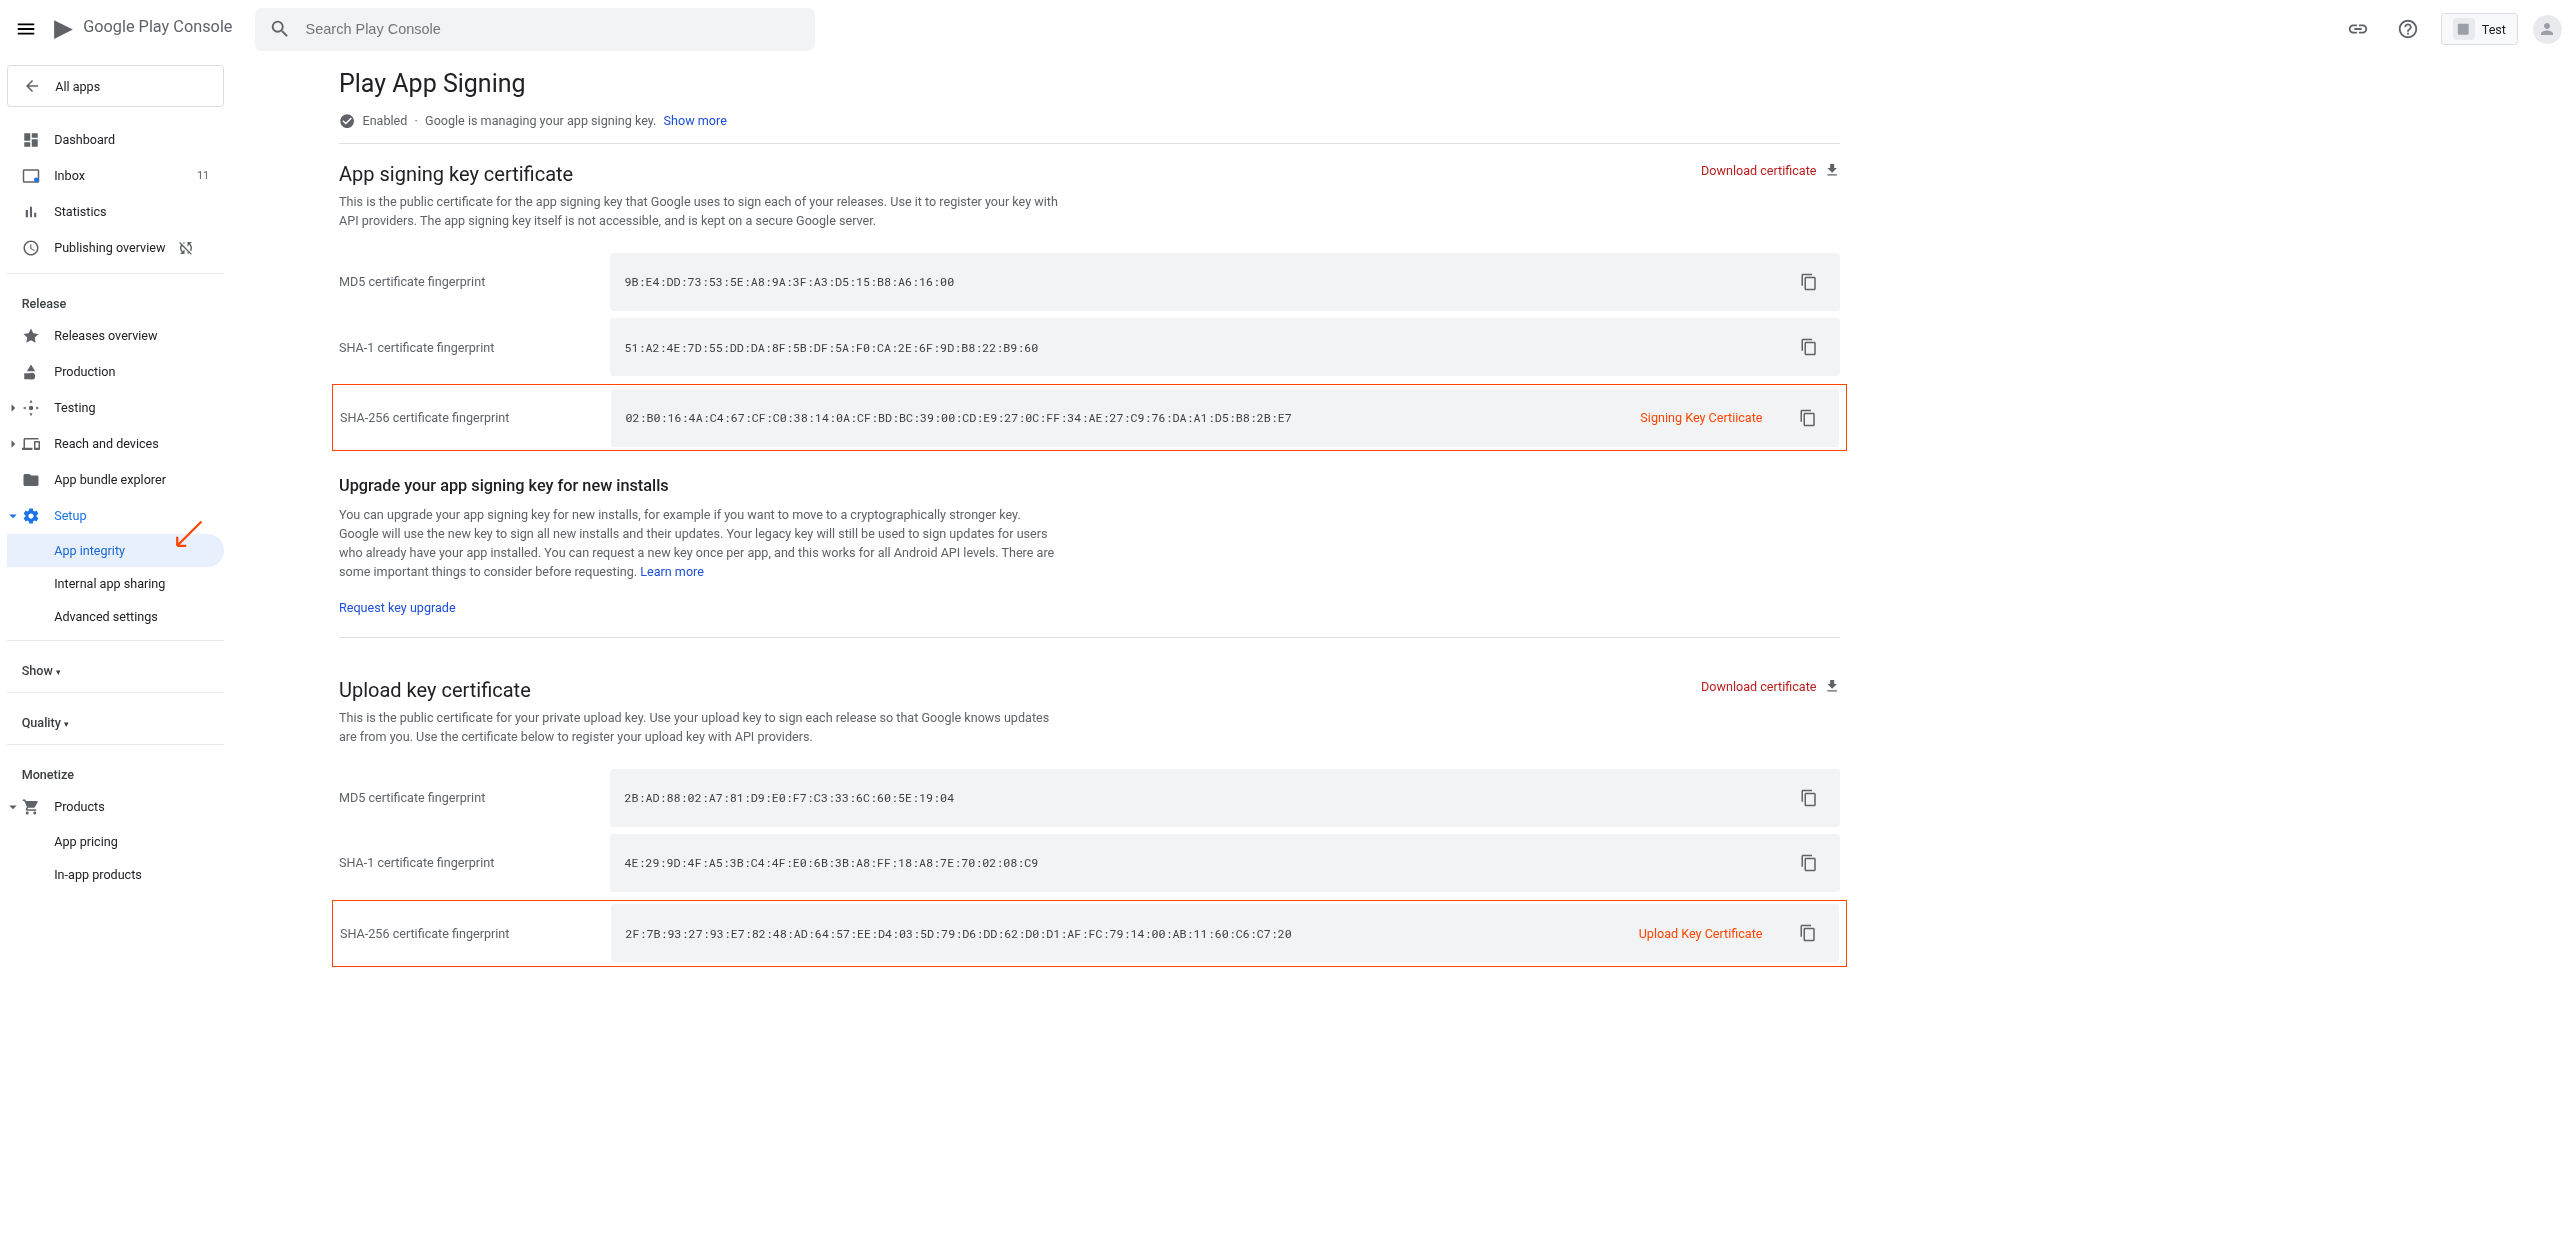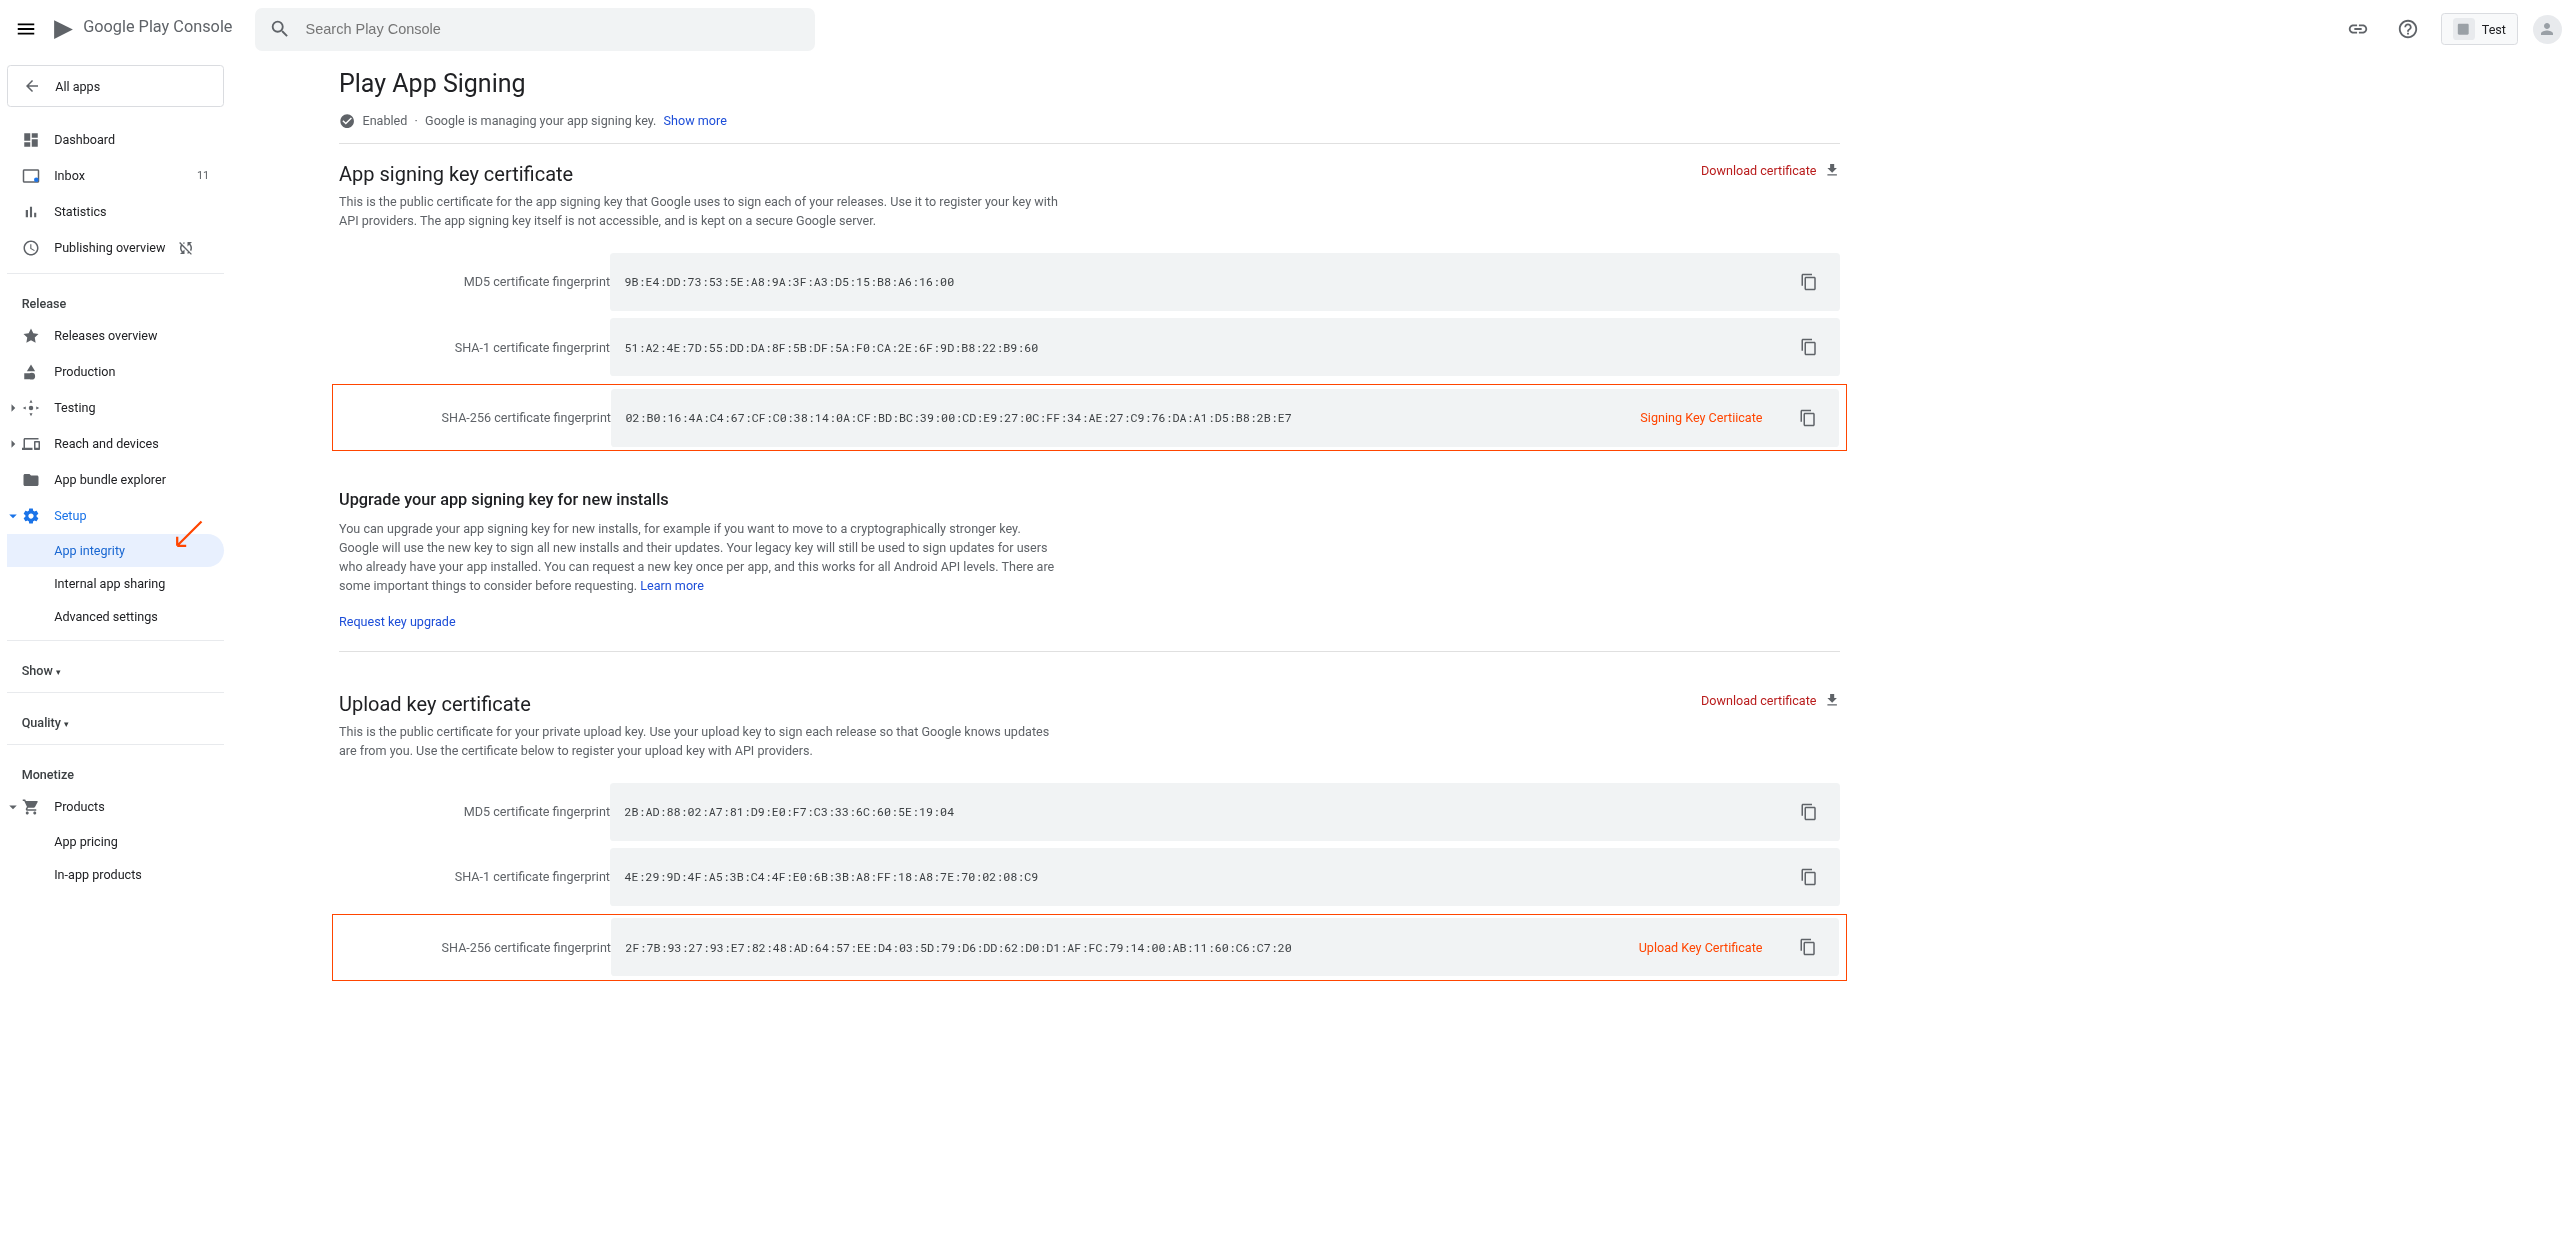--- a/index.html
+++ b/index.html
@@ -43,30 +43,30 @@
     .status-row svg { width: 16.3px; height: 16.3px; fill: #5f6368; }
     .link { color: #1d4ed8; cursor: pointer; }
     
     .section-header { display: flex; align-items: flex-start; justify-content: space-between; padding-top: 18px; }
     .section-title { font-size: 20px; font-weight: 400; margin-bottom: 7.2px; }
     .section-desc { color: #5f6368; max-width: 723px; line-height: 1.5; margin-bottom: 18px; }
     .download-link { display: flex; align-items: center; gap: 7.2px; color: #b91c1c; cursor: pointer; font-size: 12.6px; }
     .download-link svg { width: 16.3px; height: 16.3px; fill: #5f6368; }
     
     .cert-row { display: flex; align-items: center; padding: 3.6px 0; }
-    .cert-label { width: 271px; color: #5f6368; font-size: 12.6px; flex-shrink: 0; text-align: right; }
+    .cert-label { width: 271px; color: #5f6368; font-size: 12.6px; flex-shrink: 0; }
     .cert-value-box { flex: 1; background: #f1f3f4; border-radius: 3.6px; padding: 12.6px 14.5px; display: flex; align-items: center; }
     .cert-value { font-family: 'Roboto Mono', monospace; font-size: 11.7px; color: #3c4043; flex: 1; }
     .copy-icon { width: 33px; height: 33px; display: flex; align-items: center; justify-content: center; cursor: pointer; margin-left: 11px; }
     .copy-icon svg { width: 18px; height: 18px; fill: #5f6368; }
     .annotation-label { color: #ff4500; margin: 0 18px; font-size: 12.6px; }
     
     .highlight-box { border: 1.8px solid #ff4500; border-radius: 0; margin: 4px -7.2px; padding: 0 7.2px; }
     
-    .subsection-title { font-size: 16.3px; font-weight: 500; margin-top: 39px; margin-bottom: 11px; }
+    .subsection-title { font-size: 16.3px; font-weight: 500; margin-top: 25px; margin-bottom: 11px; }
     .section-divider { border-top: 0.9px solid #e0e0e0; margin: 22px 0; }
     
     .inline-icons-right { margin-left: auto; }
   </style>
 </head>
 <body>
 
 <div class="top-bar">
   <div class="menu-icon">
     <svg viewBox="0 0 24 24">

